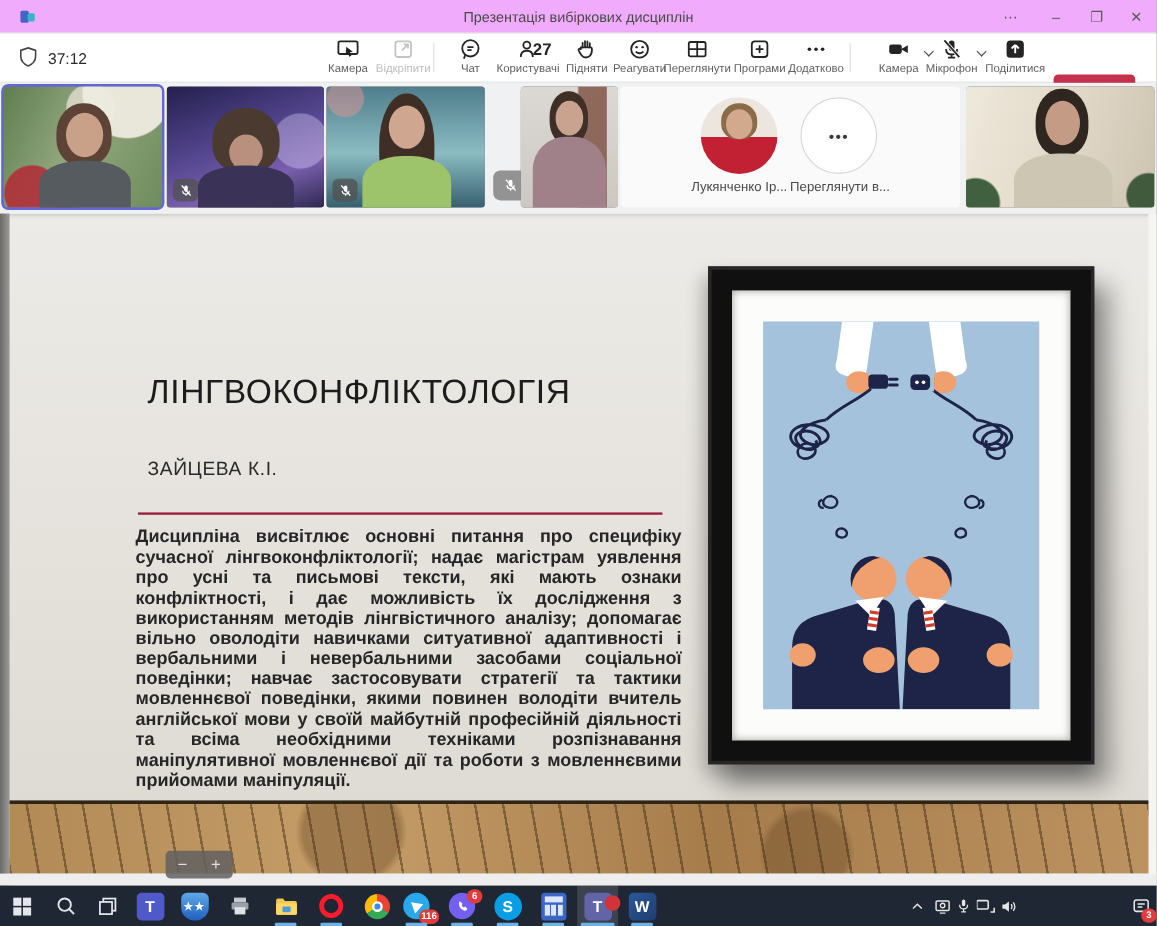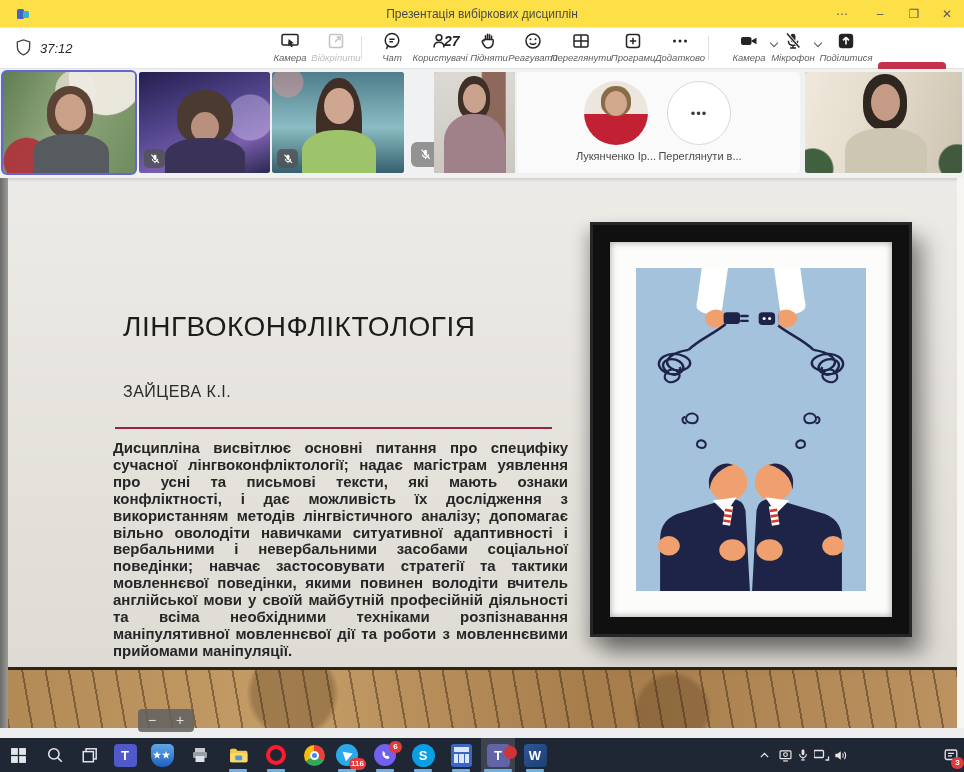--- a/index.html
+++ b/index.html
@@ -2,26 +2,26 @@
 <html><head>
 <meta charset="utf-8">
 <style>
   * { margin:0; padding:0; box-sizing:border-box; }
   html,body { background:#555; }
   body { font-family:"Liberation Sans", sans-serif; }
   .screen { position:relative; width:964px; height:772px; overflow:hidden; background:#e6e3de; margin:0 auto; }
   .abs { position:absolute; }
 
   
-  .titlebar { position:absolute; left:0; top:0; width:964px; height:28px; background:#fde047; border-bottom:1px solid #e7e7e7; }
+  .titlebar { position:absolute; left:0; top:0; width:964px; height:28px; background:#f0abfc; border-bottom:1px solid #e7e7e7; }
   .title-text { position:absolute; left:0; right:0; top:7px; text-align:center; font-size:12px; color:#4a4a4a; }
   .winctl { position:absolute; top:0; width:30px; height:28px; text-align:center; line-height:28px; font-size:12px; color:#5a5a5a; }
 
   
-  .toolbar { position:absolute; left:0; top:28px; width:964px; height:41px; background:#ffffff; border-bottom:1px solid #e3e3e3;font-style:italic; }
+  .toolbar { position:absolute; left:0; top:28px; width:964px; height:41px; background:#ffffff; border-bottom:1px solid #e3e3e3; }
   .timer { position:absolute; left:40px; top:13px; font-size:13px; color:#2b2b2b; }
   .tbtn { position:absolute; top:3px; width:56px; height:36px; text-align:center; cursor:pointer; }
   .tbtn svg { display:block; margin:0 auto; }
   .tlabel { display:block; font-size:9.5px; color:#5f5f5f; margin-top:1px; white-space:nowrap; }
   .tlabel.dis { color:#bdbdbd; }
   .tb-divider { position:absolute; top:8px; width:1px; height:24px; background:#e0e0e0; }
   .chev { position:absolute; top:8px; width:8px; height:8px; }
   .chev:before { content:""; position:absolute; left:1px; top:1px; width:5px; height:5px; border-right:1.4px solid #555; border-bottom:1.4px solid #555; transform:rotate(45deg); }
   .ppl-badge { position:absolute; top:2px; left:34px; font-size:14px; font-weight:700; color:#242424; }
   .leave-btn { position:absolute; left:878px; top:34px; width:68px; height:27px; background:#c4314b; border-radius:4px; color:#fff; display:flex; align-items:center; justify-content:center; gap:5px; font-size:12.5px; font-weight:700; cursor:pointer; }

